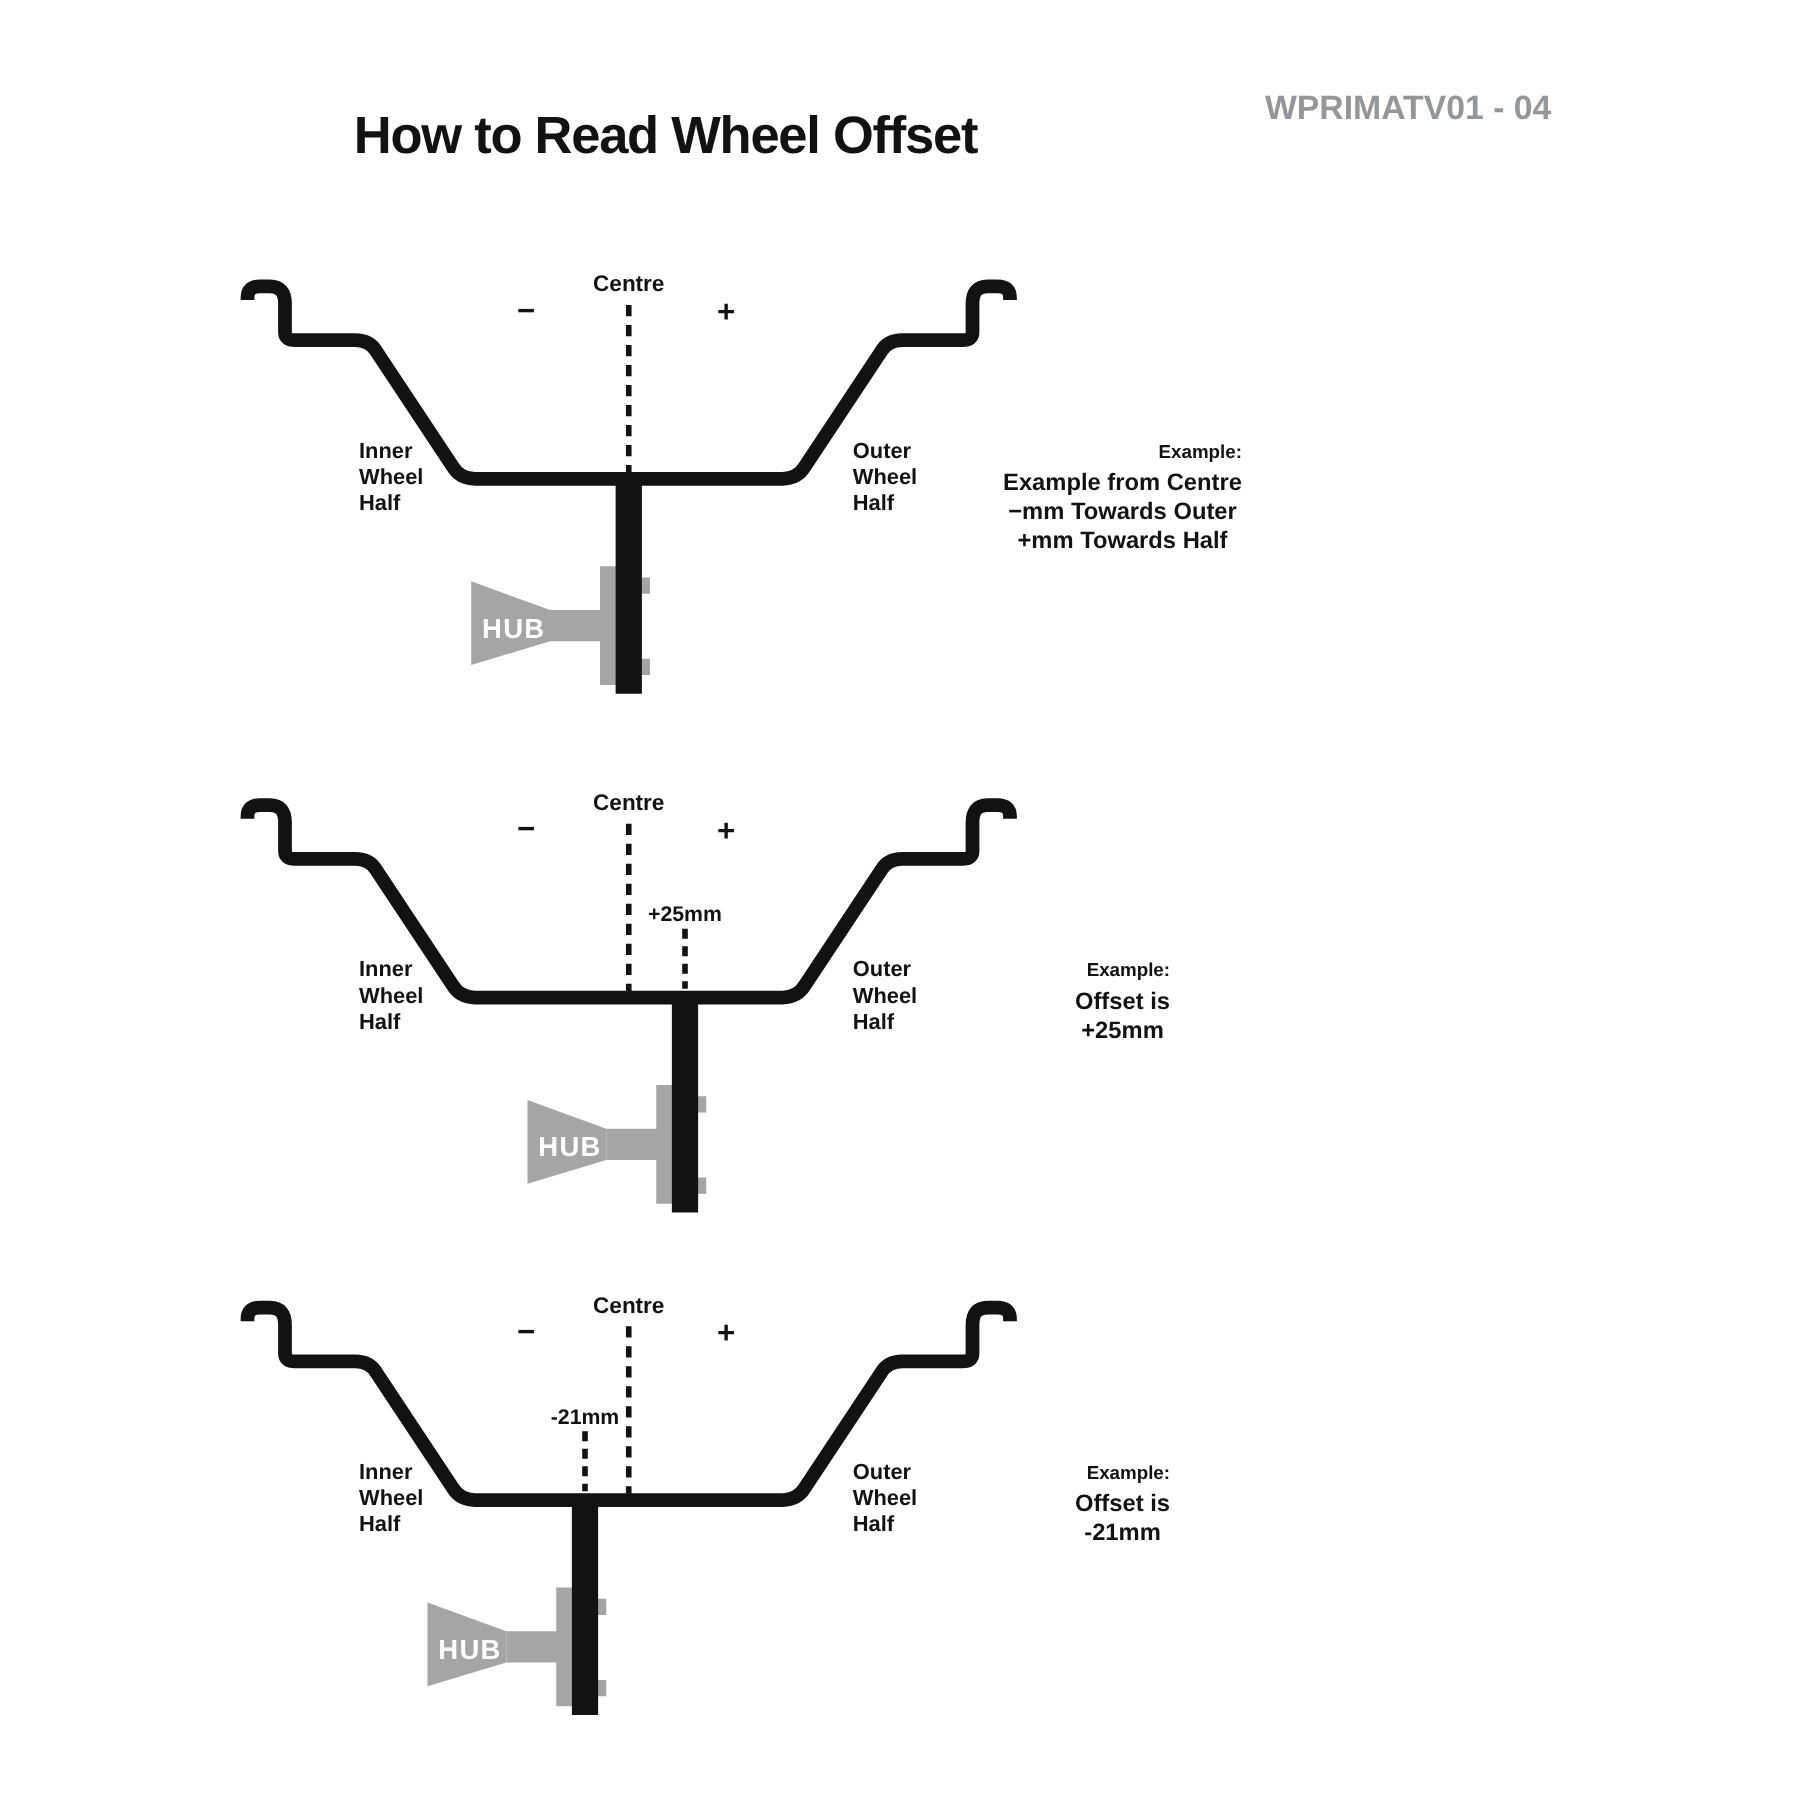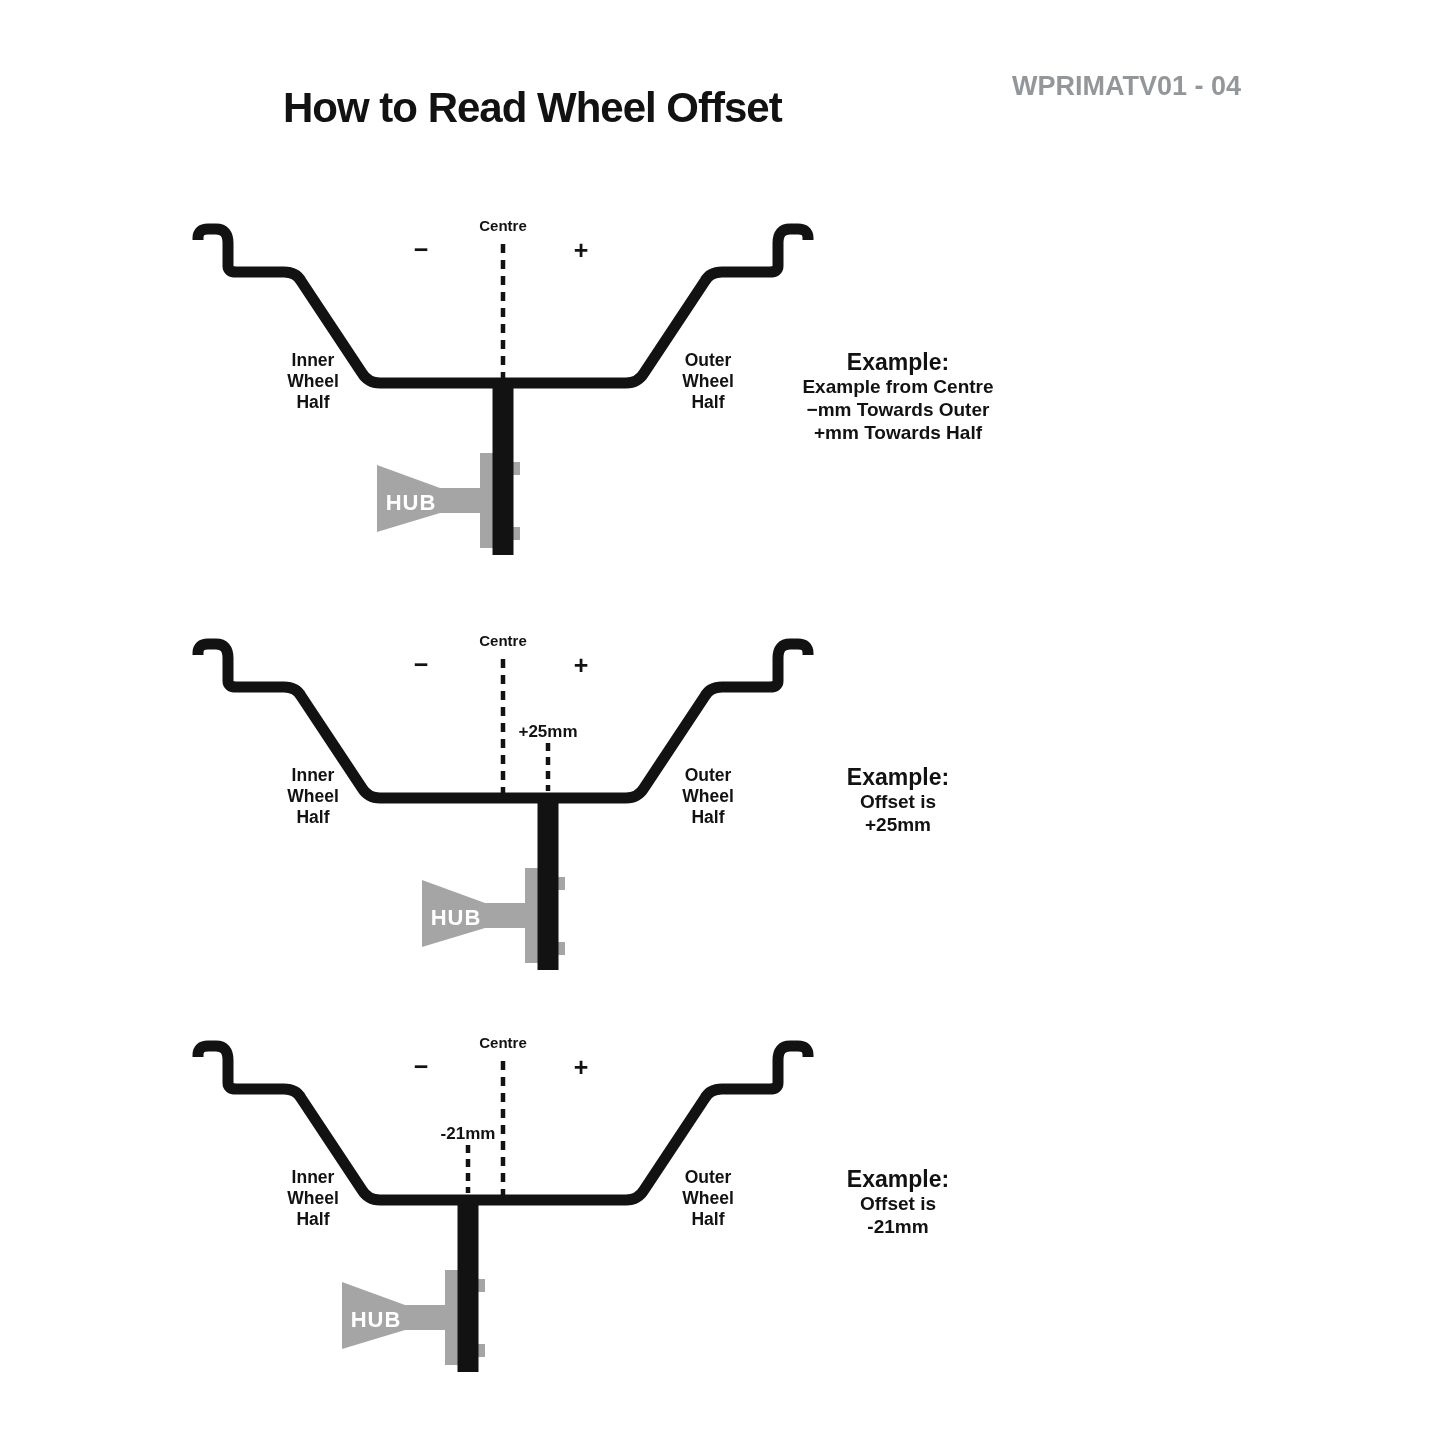--- a/index.html
+++ b/index.html
@@ -27,32 +27,32 @@
   .wheel-outline{fill:none;stroke:var(--ink);stroke-width:11;stroke-linejoin:round;stroke-linecap:butt;}
   .centre-dash{stroke:var(--ink);stroke-width:4.5;stroke-dasharray:9 7;}
   .offset-dash{stroke:var(--ink);stroke-width:4.5;stroke-dasharray:8 6;}
   .hub-shape{fill:var(--hub-gray);}
   .mount-bar{fill:var(--ink);}
   .hub-text{font-family:"Liberation Sans",sans-serif;font-size:22px;font-weight:700;fill:#ffffff;letter-spacing:1px;text-anchor:middle;}
   .offset-text{font-family:"Liberation Sans",sans-serif;font-size:17px;font-weight:700;fill:var(--ink);text-anchor:middle;}
 
   .centre-label{
     position:absolute;left:503px;top:17px;transform:translateX(-50%);
-    font-size:15px;font-weight:700;white-space:nowrap;
+    font-size:18px;font-weight:700;white-space:nowrap;
   }
   .sign{position:absolute;transform:translate(-50%,-50%);font-size:25px;font-weight:700;}
   .minus{left:421px;top:49px;}
   .plus{left:581px;top:50px;}
   .side-label{
     position:absolute;top:150px;transform:translateX(-50%);
-    font-size:17.5px;font-weight:700;line-height:21px;text-align:center;white-space:pre-line;
+    font-size:17.5px;font-weight:700;line-height:21px;white-space:pre-line;
   }
   .inner{left:313px;} .outer{left:708px;}
   .example{position:absolute;left:898px;top:149px;transform:translateX(-50%);text-align:center;white-space:nowrap;}
-  .ex-head{font-size:23px;font-weight:700;line-height:26px;}
+  .ex-head{font-size:15px;font-weight:700;line-height:26px;text-align:right;}
   .ex-line{font-size:19px;font-weight:700;line-height:23px;}
 </style>
 </head>
 <body>
 
 <div class="page">
 
   <h1 class="title">How to Read Wheel Offset</h1>
   <div class="doc-code">WPRIMATV01 - 04</div>
 

